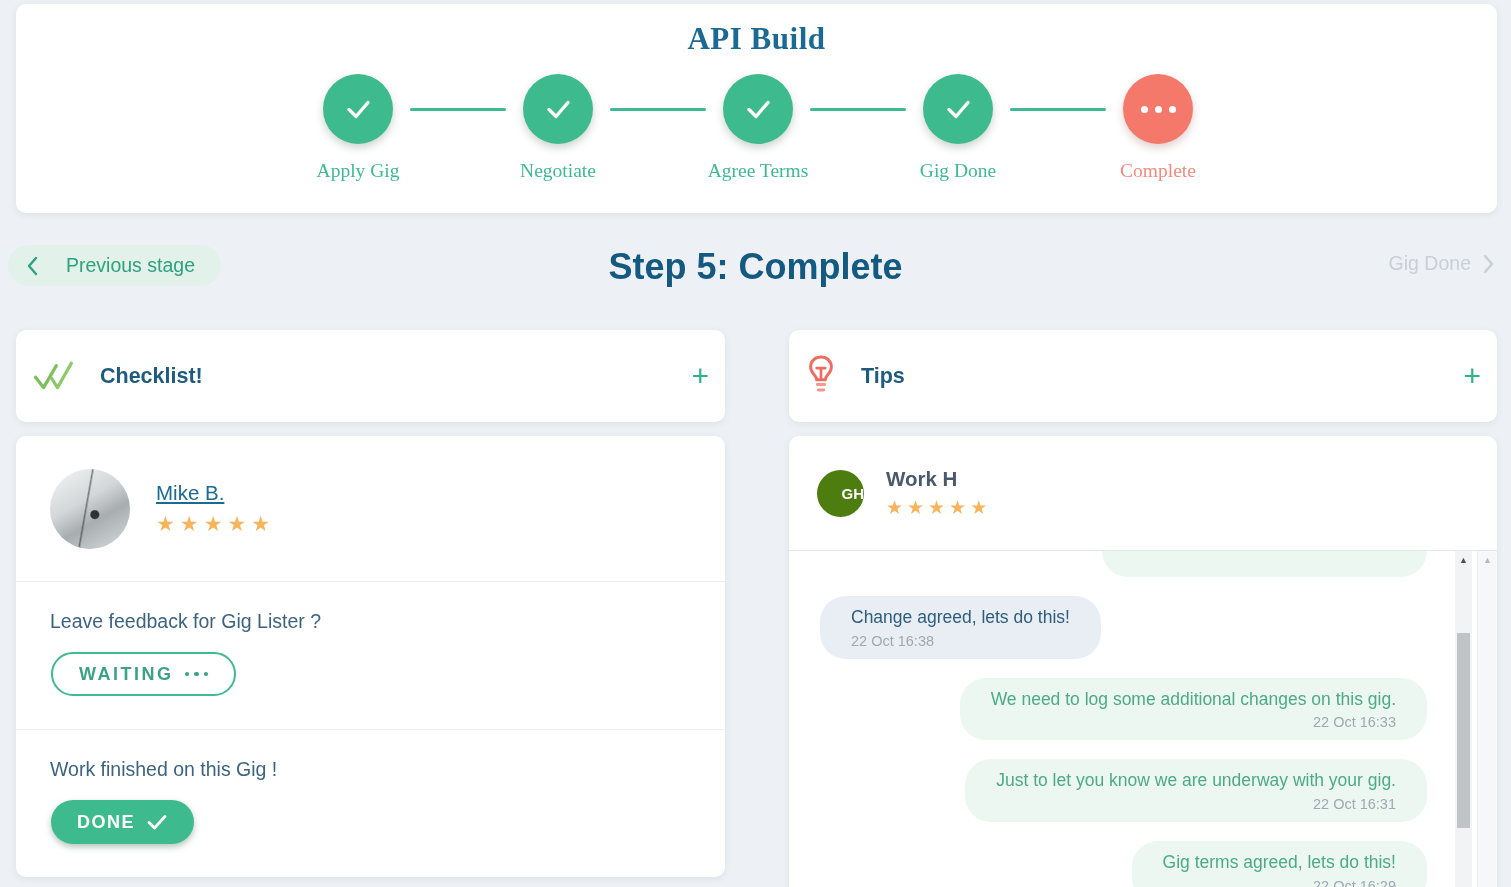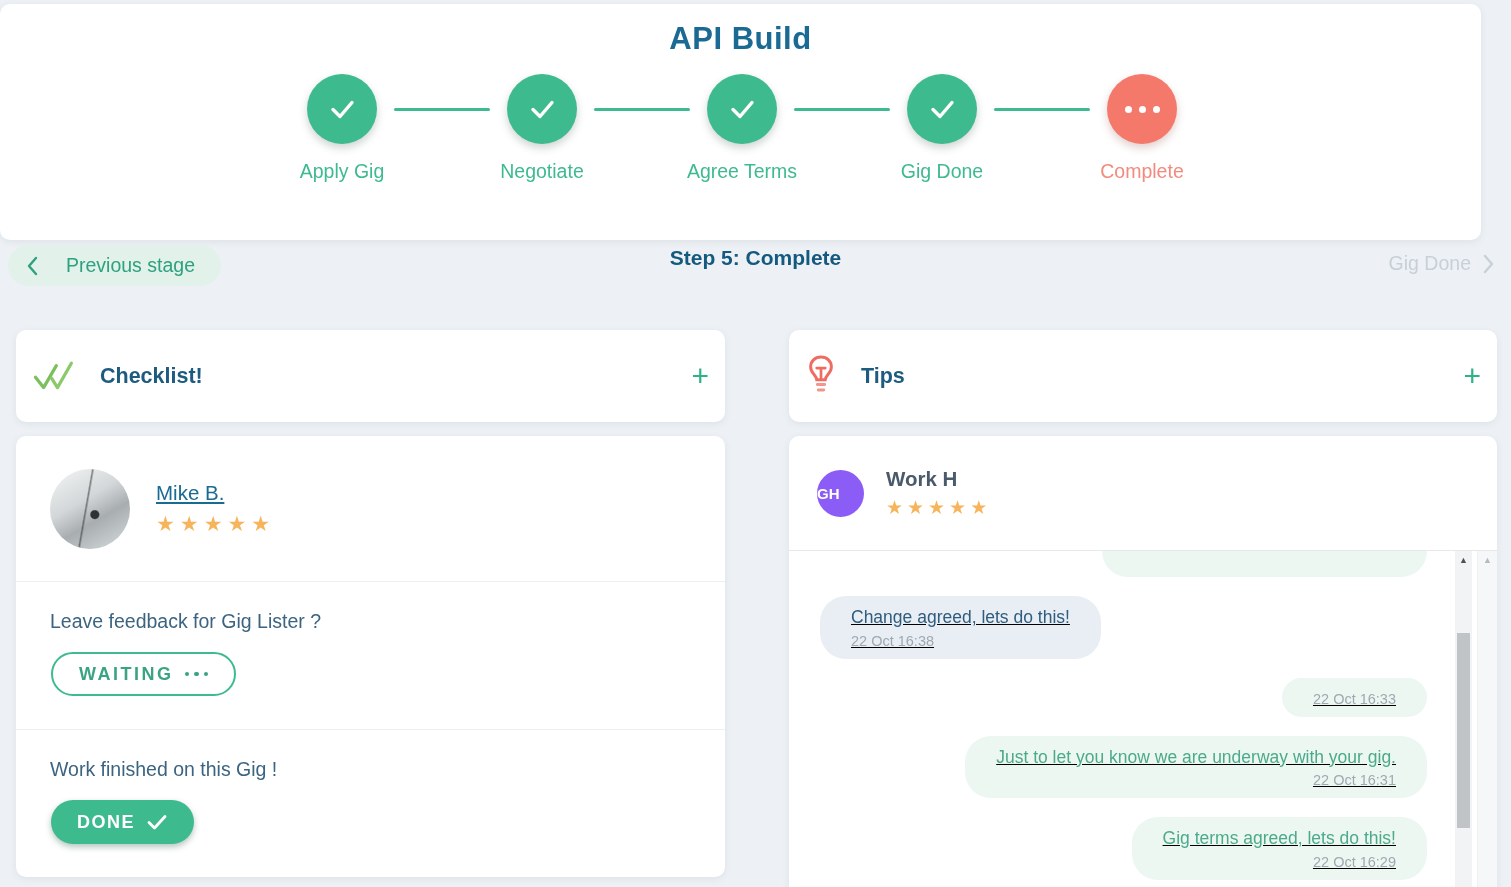--- a/index.html
+++ b/index.html
@@ -10,21 +10,21 @@
     position:relative;
   }
   .card {
     background:#fff;
     border-radius:10px;
     box-shadow:0 2px 7px rgba(90,110,130,0.10);
     position:absolute;
   }
 
   
-  .top-card { left:0; top:4px; width:1481px; height:236px; }
+  .top-card { left:16px; top:4px; width:1481px; height:209px;font-family:Liberation Serif, serif; }
   .app-title {
     text-align:center; margin-top:17px;
     font-size:31px; font-weight:600; color:#1a6a94; letter-spacing:0.5px;
   }
   .step { position:absolute; width:160px; text-align:center; top:70px; }
   .step-circle {
     width:70px; height:70px; border-radius:50%;
     margin:0 auto; display:flex; align-items:center; justify-content:center;
     box-shadow:0 4px 8px rgba(30,60,50,0.22);
   }
@@ -41,21 +41,21 @@
 
   
   .prev-btn {
     position:absolute; left:8px; top:245px; height:41px;
     display:flex; align-items:center; gap:28px; padding:0 26px 0 18px;
     background:#e2f1ea; border-radius:21px;
     color:#2ea17e; font-size:19.5px; cursor:pointer; border:none;
   }
   .stage-title {
     position:absolute; left:0; right:0; top:246px; text-align:center;
-    font-size:21px; font-weight:600; color:#14597f;
+    font-size:36px; font-weight:600; color:#14597f;
   }
   .next-btn {
     position:absolute; right:16px; top:252px;
     display:flex; align-items:center; gap:12px;
     color:#c7cfd7; font-size:19.5px; background:none; border:none; cursor:pointer;
   }
 
   
   .panel-left  { left:16px;  top:330px; width:709px; height:92px; }
   .panel-right { left:789px; top:330px; width:708px; height:92px; }
@@ -102,35 +102,35 @@
   .mini-dots { display:flex; gap:5px; align-items:center; }
   .mini-dots i { width:4.5px; height:4.5px; border-radius:50%; background:#3aa383; display:block; }
 
   
   .chat-card { left:789px; top:436px; width:708px; height:470px; overflow:hidden; }
   .chat-header {
     height:115px; display:flex; align-items:center; padding:0 28px;
     border-bottom:1px solid #e5e9ec;
   }
   .contact-avatar {
-    width:47px; height:47px; border-radius:50%; background:#8b5cf6;
+    width:47px; height:47px; border-radius:50%; background:#4d7c0f;
     color:#fff; font-size:15px; font-weight:700;
-    display:flex; align-items:center; justify-content:flex-start; flex:0 0 47px;
+    display:flex; align-items:center; justify-content:flex-end; flex:0 0 47px;
   }
   .contact-info { margin-left:22px; }
   .contact-name { font-size:20.5px; color:#4a5a6b; font-weight:600; }
   .contact-stars { color:#f6b55c; font-size:19px; letter-spacing:4px; margin-top:5px; }
 
   .chat-body { position:absolute; left:0; right:0; top:115px; bottom:0; overflow:hidden; }
   .messages {
     position:absolute; left:31px; right:70px; top:0; bottom:0;
     display:flex; flex-direction:column; gap:19px; overflow:hidden;
   }
   .msg {
-    border-radius:26px; padding:10px 31px; max-width:560px;text-decoration:underline;
+    border-radius:26px; padding:10px 31px; max-width:560px;
   }
   .msg.left  { align-self:flex-start; background:#e9edf4; }
   .msg.right { align-self:flex-end;   background:#ecf7f1; }
   .msg-text { font-size:17.5px; line-height:1.35; }
   .msg.left  .msg-text { color:#2e5d7d; }
   .msg.right .msg-text { color:#4caa8a; }
   .msg-time { font-size:14.5px; color:#9fa9b2; margin-top:3px; }
   .msg.right .msg-time { text-align:right; }
   .msg.partial { margin-top:-32px; min-width:325px; min-height:58px; }
 
@@ -318,20 +318,21 @@
     <div class="messages">
       <div class="msg right partial">
         <div class="msg-text"></div>
 
       </div>
       <div class="msg left">
         <div class="msg-text">Change agreed, lets do this!</div>
         <div class="msg-time">22 Oct 16:38</div>
       </div>
       <div class="msg right">
+        <div class="msg-text">We need to log some additional changes on this gig.</div>
         <div class="msg-time">22 Oct 16:33</div>
       </div>
       <div class="msg right">
         <div class="msg-text">Just to let you know we are underway with your gig.</div>
         <div class="msg-time">22 Oct 16:31</div>
       </div>
       <div class="msg right">
         <div class="msg-text">Gig terms agreed, lets do this!</div>
         <div class="msg-time">22 Oct 16:29</div>
       </div>

